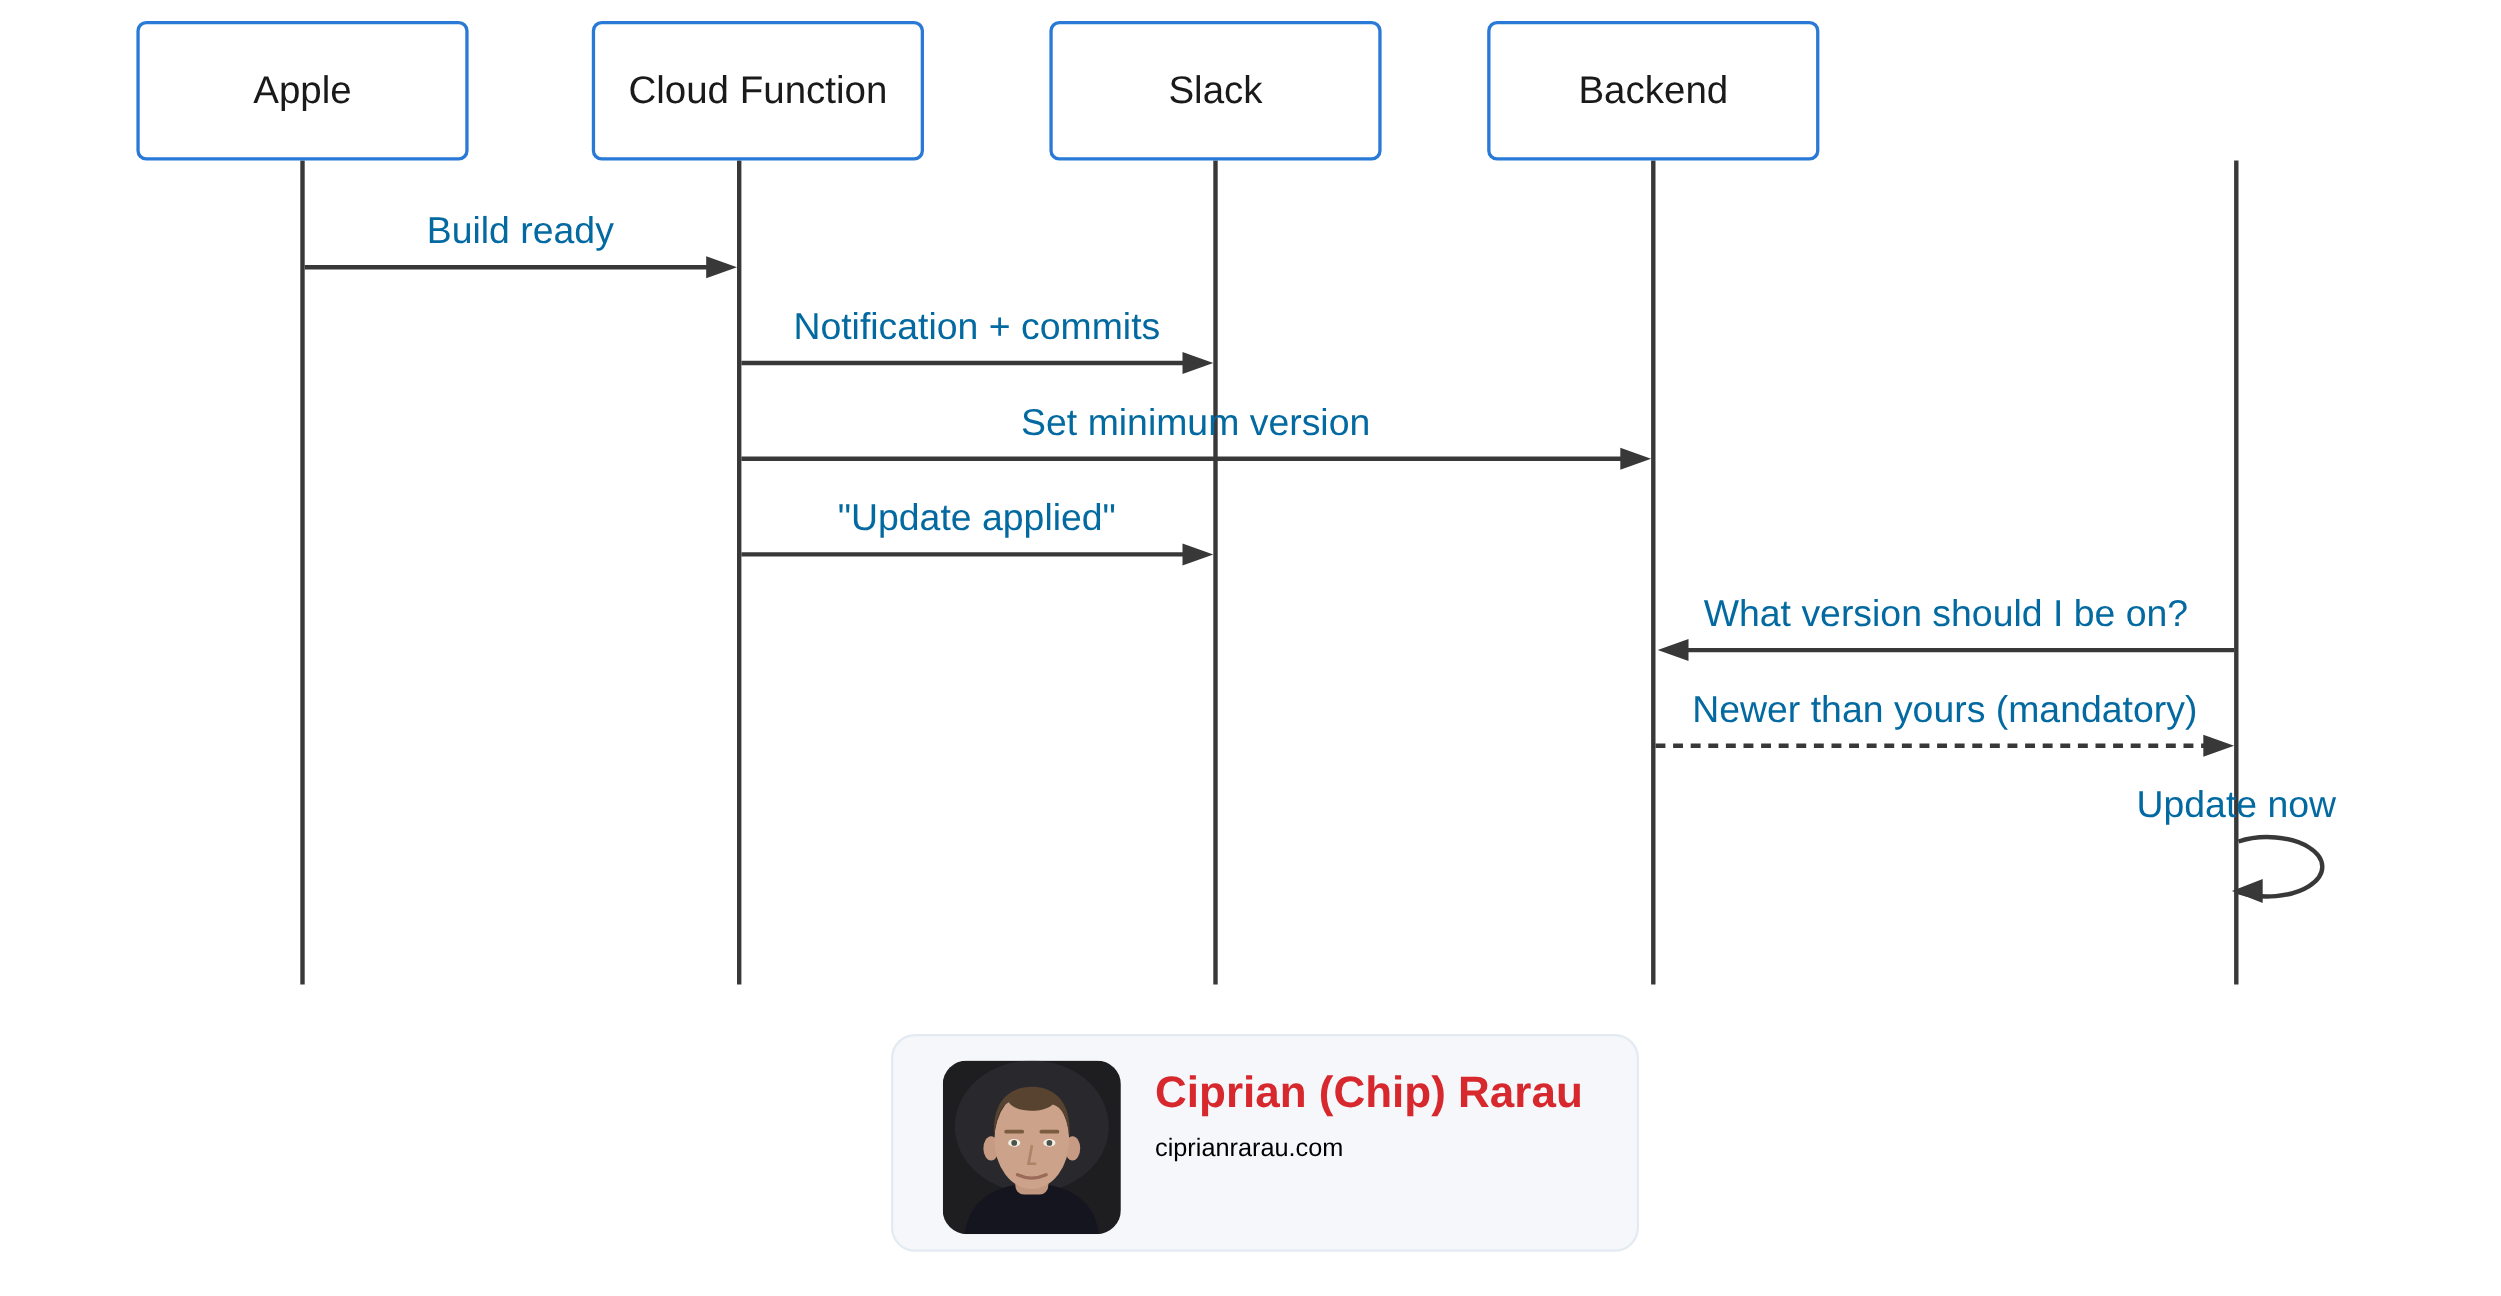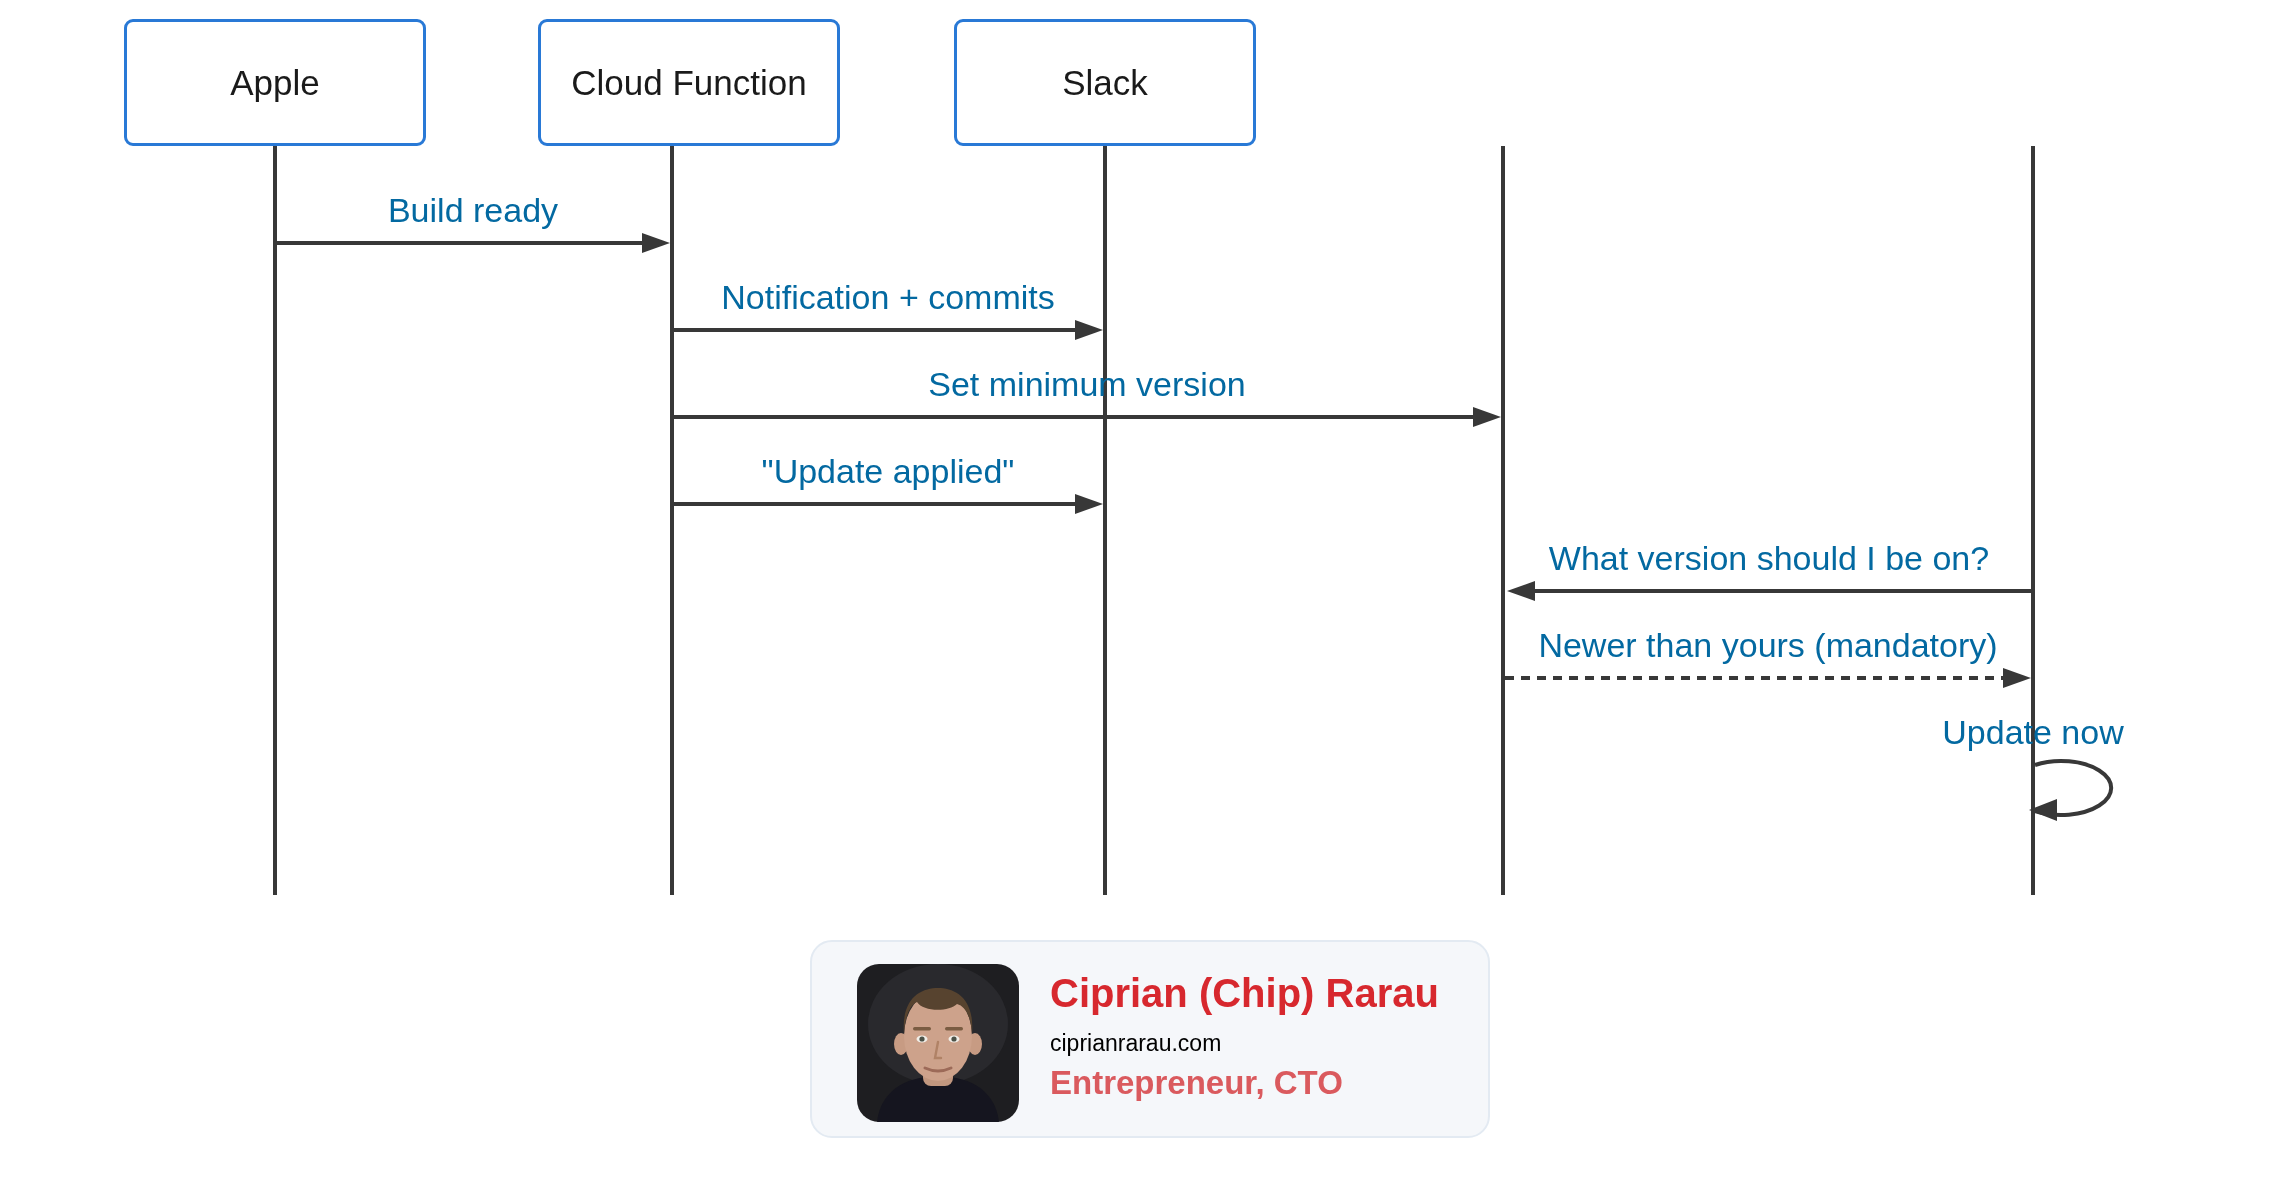--- a/index.html
+++ b/index.html
@@ -127,20 +127,23 @@
 
   <div class="actor" style="left:99px">
       <span>Apple</span>
     </div>
   <div class="actor" style="left:513px">
       <span>Cloud Function</span>
     </div>
   <div class="actor" style="left:929px">
       <span>Slack</span>
     </div>
+  <div class="actor" style="left:1327px">
+      <span>Backend</span>
+    </div>
 
   <div class="msg" style="left:128px;  top:190px">Build ready</div>
   <div class="msg" style="left:742px;  top:364px">Set minimum version</div>
   <div class="msg" style="left:543px;  top:277px">Notification + commits</div>
   <div class="msg" style="left:543px;  top:451px">"Update applied"</div>
   <div class="msg" style="left:1423px; top:625px">Newer than yours (mandatory)</div>
   <div class="msg" style="left:1424px; top:538px">What version should I be on?</div>
   <div class="msg" style="left:1688px; top:712px">Update now</div>
 
   <div class="card">
@@ -170,17 +173,16 @@
         <circle cx="97" cy="75" r="2.6" fill="#4c5248"></circle>
 
         <path d="M 81 78 L 78 94 L 84 94" fill="none" stroke="#b08266" stroke-width="2.4" stroke-linecap="round"></path>
 
         <path d="M 68 104 Q 81 110 94 104" fill="none" stroke="#9c6a58" stroke-width="3" stroke-linecap="round"></path>
       </svg>
     </div>
     <div class="card-text">
       <div class="card-name">Ciprian (Chip) Rarau</div>
       <div class="card-site">ciprianrarau.com</div>
-      <div class="card-role">Entrepreneur, CTO</div>
     </div>
   </div>
 
 </div>
 
 </body></html>

